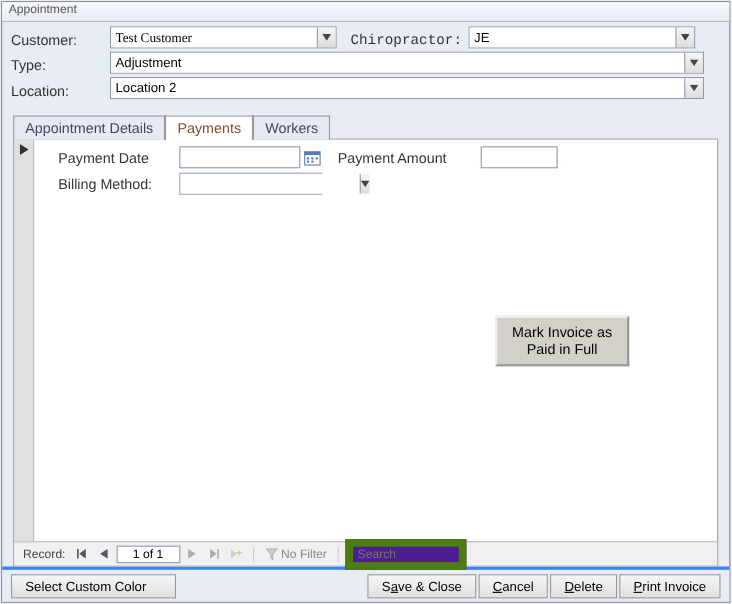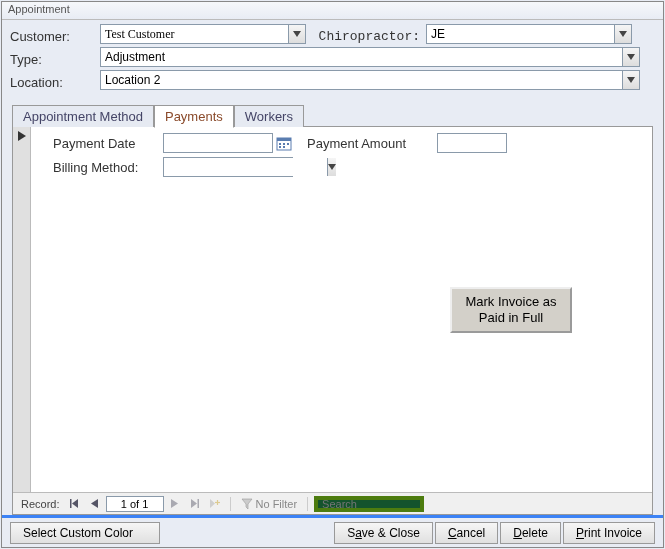--- a/index.html
+++ b/index.html
@@ -115,21 +115,21 @@
   .navbtn {
     width:18px;height:16px; border:1px solid transparent; background:transparent;
     display:flex;align-items:center;justify-content:center; cursor:pointer; border-radius:2px;
   }
   .navbtn.disabled{opacity:0.45; cursor:default;}
   .navpos {
     width:58px; height:16px; border:1px solid #8a9aaa; background:#fff; text-align:center; font-size:11px; padding:0 2px;
   }
   .sep { width:1px; height:14px; background:#ccc; margin:0 4px;}
   .nofilter { display:flex;align-items:center; gap:3px; color:#888; padding:0 4px;}
-  .searchbox { border:4px solid #4d7c0f; background:#14532d; height:16px; width:110px; font-size:11px; color:#999; padding:1px 4px;}
+  .searchbox { border:7px solid #4d7c0f; background:#4c1d95; height:28px; width:110px; font-size:11px; color:#999; padding:1px 4px;}
   
   .footer {
     height:32px; background:#e8ecf4; border-top:3px solid #3b82f6;
     display:flex; align-items:center; padding:0 8px; gap:2px;
   }
   .fbtn {
     height:22px; background:linear-gradient(#f6f6f6,#e0e0e0);
     border:1px solid #999; padding:0 12px; font-size:12px; cursor:pointer;
     display:flex;align-items:center;
   }
@@ -181,21 +181,21 @@
         <div class="dd">
           <svg viewBox="0 0 8 6">
               <path d="M0 0 L8 0 L4 6 Z" fill="#444"></path>
             </svg>
         </div>
       </div>
     </div>
   </div>
 
   <div class="tabstrip">
-    <div class="tab">Appointment Method</div>
+    <div class="tab">Appointment Details</div>
     <div class="tab active">Payments</div>
     <div class="tab">Workers</div>
   </div>
 
   <div class="tabbody">
     <div class="subform">
       <div class="recsel">
         <svg width="8" height="10" viewBox="0 0 8 10">
             <path d="M0 0 L8 5 L0 10 Z" fill="#333"></path>
           </svg>

